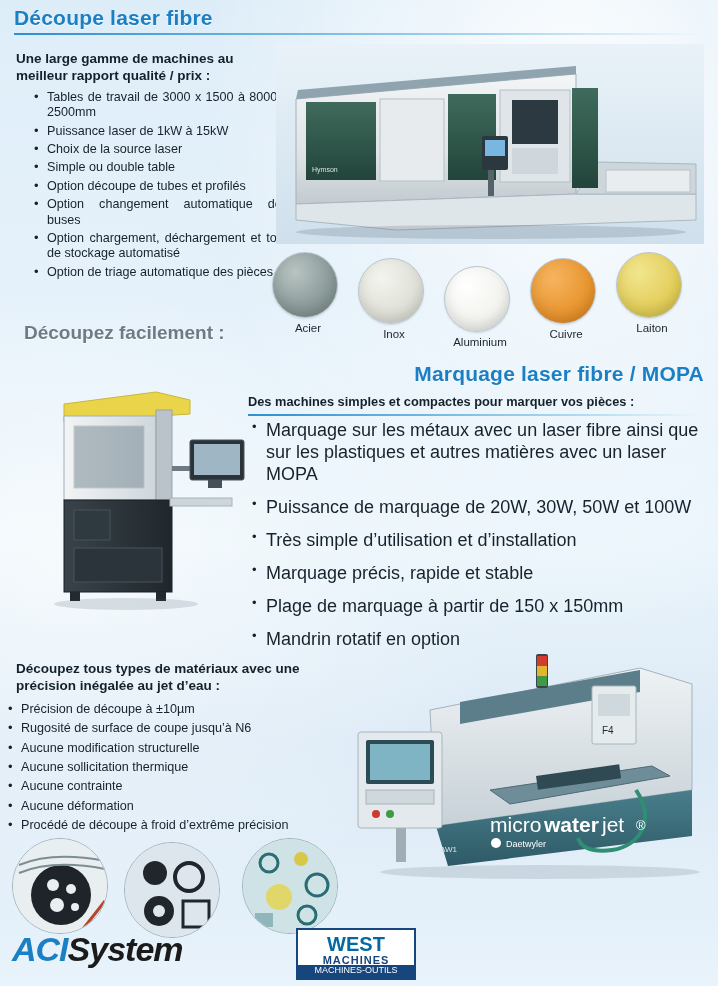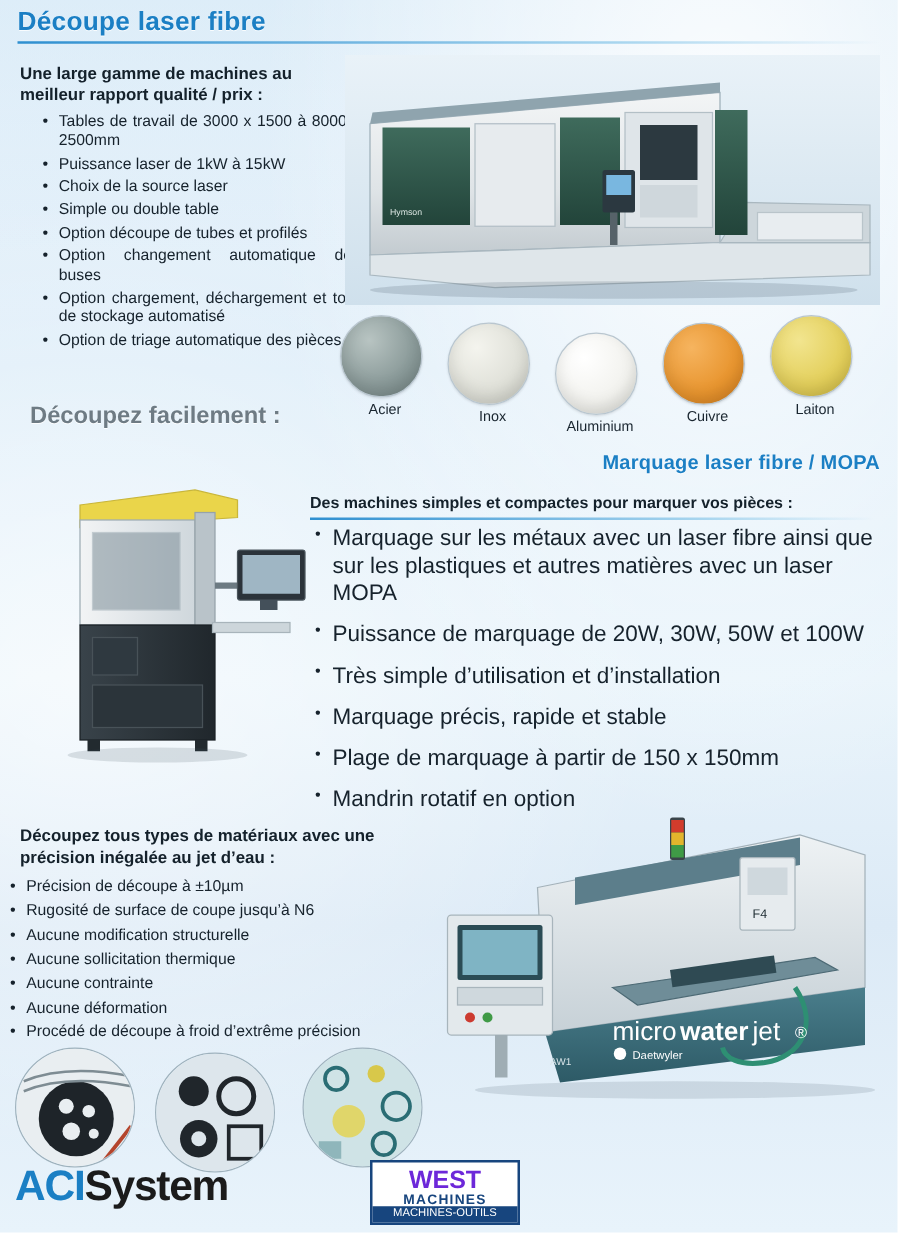--- a/index.html
+++ b/index.html
@@ -69,21 +69,21 @@
   .swatch-label { font-size:11.5px; color:#1a2630; margin-top:4px; }
 
   #decoupez-facilement {
     position:absolute; left:24px; top:322px;
     font-size:19px; font-weight:bold; color:#6e7b84;
     text-shadow: 0 1px 0 rgba(255,255,255,.9);
   }
 
   
   #sec-marquage-title { position:absolute; left:246px; top:362px; width:458px; text-align:right; }
-  #sec-marquage-title .sec-title { font-size:16px; }
+  #sec-marquage-title .sec-title { font-size:21px; }
   #marq-intro { position:absolute; left:248px; top:394px; width:452px; }
   #marq-intro .intro { font-size:12.8px; }
   #marq-list { position:absolute; left:250px; top:420px; width:452px; }
   #marq-list li { font-size:18px; margin-bottom:11px; padding-left:16px; text-align:left; }
 
   #marq-photo { left:40px; top:370px; width:210px; height:245px; }
 
   
   #sec-jet-title { position:absolute; left:14px; top:622px; width:420px; }
   #jet-intro { position:absolute; left:16px; top:660px; width:340px; }
@@ -92,30 +92,30 @@
 
   #jet-photo { left:340px; top:640px; width:370px; height:240px; }
 
   
   #circle-photos { position:absolute; left:4px; top:838px; width:360px; height:100px; }
   .circ { position:absolute; width:96px; height:96px; border-radius:50%; overflow:hidden; border:1px solid #9fb2bd; }
 
   
   #footer-brand { position:absolute; left:12px; top:930px; width:260px; height:46px; }
   .brand-text {
-    font-size:34px; font-weight:bold; color:#1b1b1b;
+    font-size:34px; font-weight:bold; font-style:italic; color:#1b1b1b;
     letter-spacing:-1px;
   }
   .brand-prefix { color:#1b7fc4; }
   #footer-logo { position:absolute; left:296px; top:928px; width:120px; height:56px; }
 
   .logo-box {
     background:#fff; border:2px solid #17457e; width:120px; height:52px; position:relative;
   }
-  .logo-west { color:#6d28d9; font-weight:bold; font-size:20px; text-align:center; line-height:1; padding-top:4px;}
+  .logo-west { color:#0369a1; font-weight:bold; font-size:20px; text-align:center; line-height:1; padding-top:4px;}
   .logo-machines { color:#17457e; font-weight:bold; font-size:11px; text-align:center; letter-spacing:1px;}
   .logo-bar { position:absolute; left:0; right:0; bottom:0; height:13px; background:#17457e; color:#fff; font-size:9px; text-align:center;}
 </style>
 </head>
 <body>
 
 <div class="page">
   <div class="bgwash"></div>
 
   <div id="sec-laser-title">

